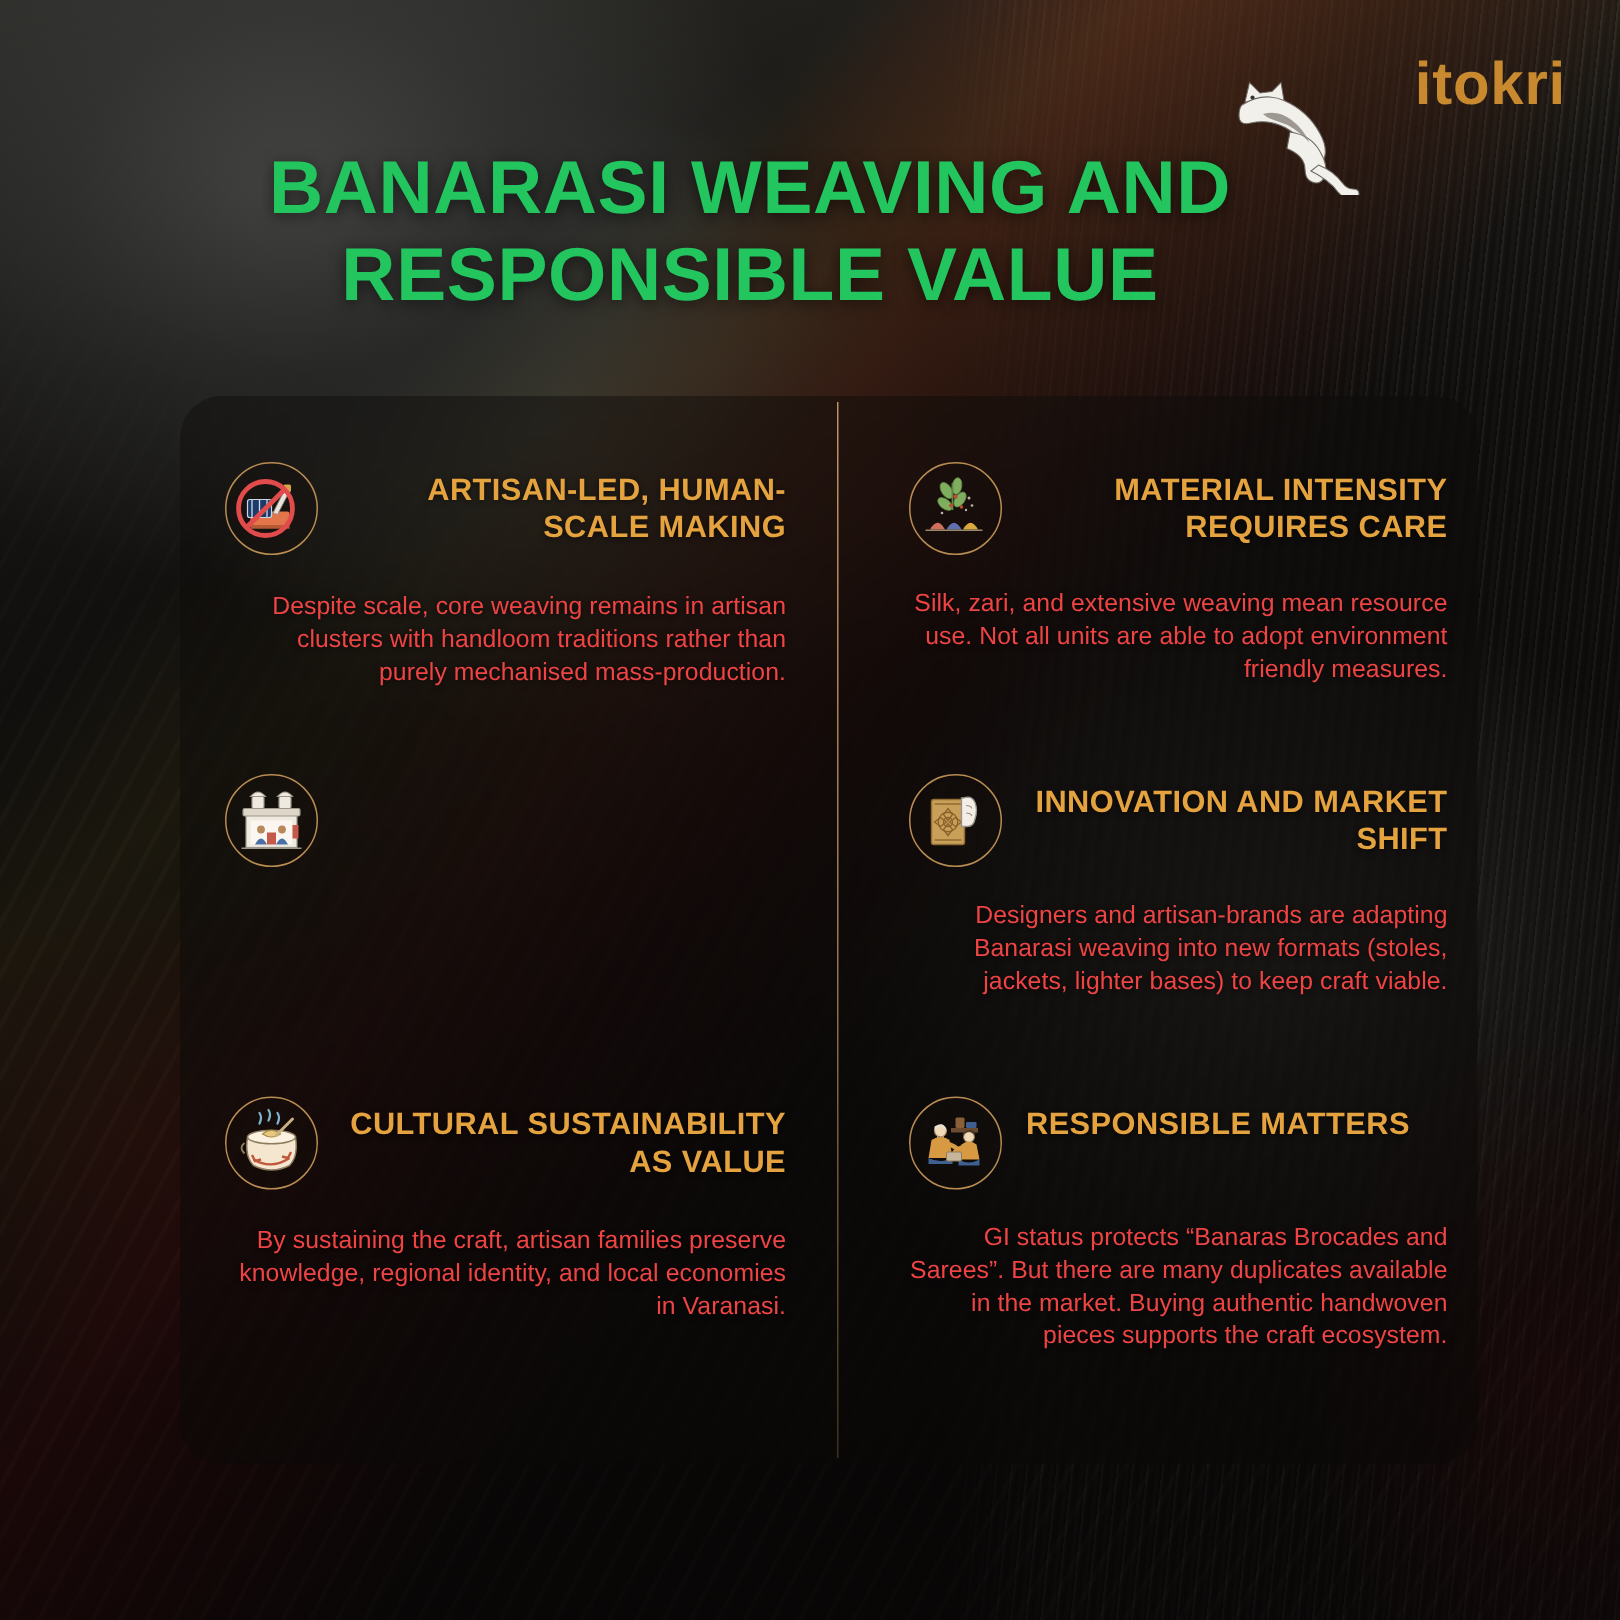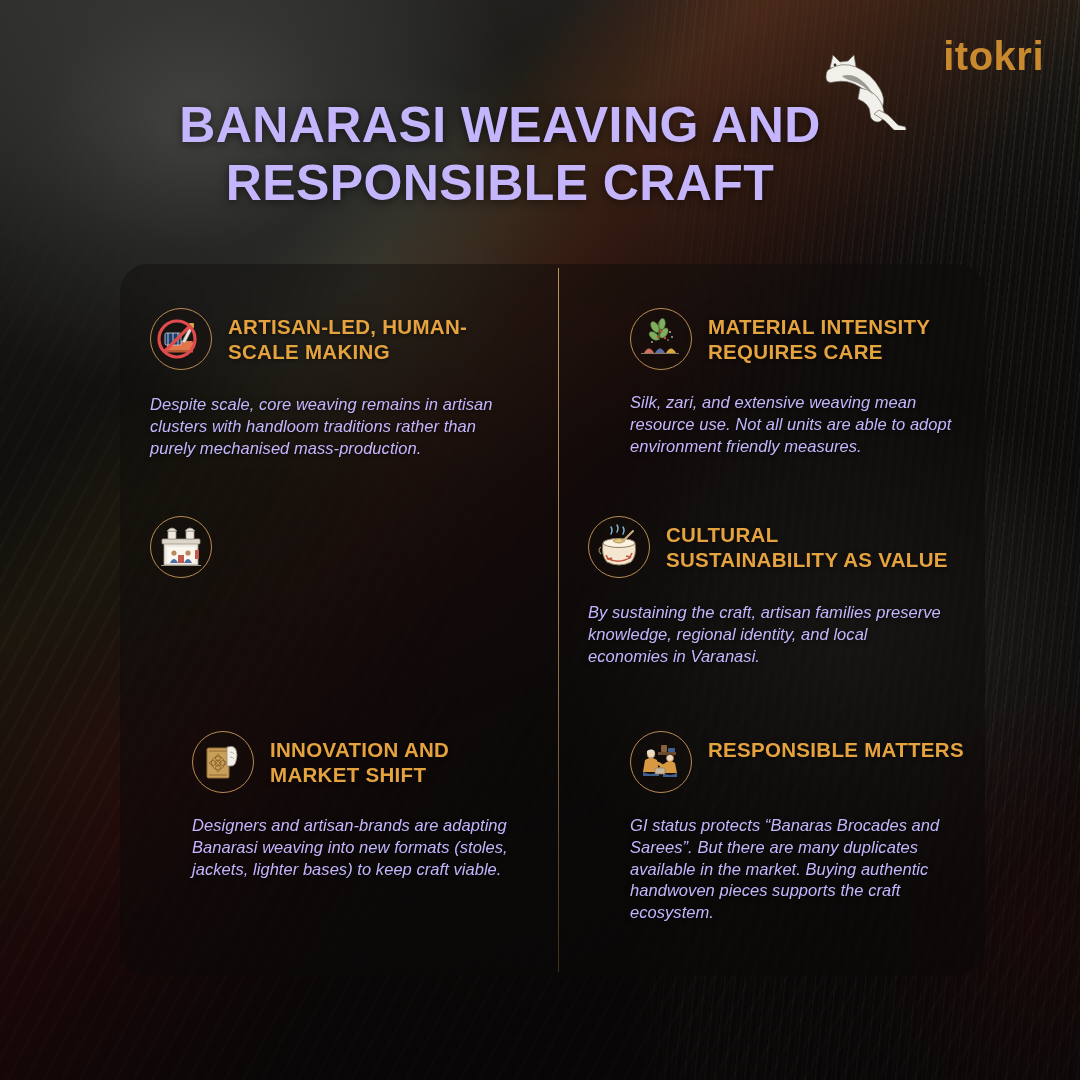--- a/index.html
+++ b/index.html
@@ -98,21 +98,21 @@
     width: 96px; height: 82px;
   }
 
   
   .title {
     position: absolute;
     top: 96px;
     left: 110px;
     width: 780px;
     text-align: center;
-    color: #c4b5fd;
+    color: #22c55e;
     font-size: 50px;
     font-weight: 700;
     line-height: 1.16;
     letter-spacing: 0.4px;
     text-shadow: 0 2px 10px rgba(0,0,0,0.55);
   }
 
   
   .panel {
     position: absolute;
@@ -131,22 +131,22 @@
 
   
   .grid {
     position: absolute;
     left: 120px; top: 264px;
     width: 865px; height: 712px;
     display: grid;
     grid-template-columns: 438px 427px;
     grid-template-rows: 208px 215px 289px;
   }
-  .card { position: relative; padding: 44px 34px 0 30px; box-sizing: border-box; }
-  .card.right { padding-left: 72px; padding-right: 20px; }
+  .card { position: relative; padding: 44px 34px 0 30px; box-sizing: border-box; text-align: right; }
+  .card.right { padding-left: 48px; padding-right: 20px; }
 
   .card-head { display: flex; align-items: flex-start; gap: 16px; }
   .icon-circle {
     flex: 0 0 auto;
     width: 60px; height: 60px;
     border-radius: 50%;
     border: 1.5px solid #b98c52;
     position: relative;
     overflow: hidden;
     background: rgba(20,14,12,0.35);
@@ -156,26 +156,25 @@
     color: #e5a33f;
     font-size: 20.5px;
     font-weight: 700;
     line-height: 1.22;
     letter-spacing: 0.3px;
     padding-top: 6px;
     text-shadow: 0 1px 4px rgba(0,0,0,0.6);
   }
   .card-body {
     margin-top: 24px;
-    color: #c4b5fd;
+    color: #ef4444;
     font-size: 16.5px;
     line-height: 1.32;
     letter-spacing: 0.05px;
     text-shadow: 0 1px 5px rgba(0,0,0,0.75);
-    font-style: italic;
   }
   .card.right .card-body { margin-top: 22px; }
 </style>
 </head>
 <body>
 
 <div id="poster">
 
   <div class="bg-layer bg-base"></div>
   <div class="bg-layer bg-warp"></div>
@@ -197,21 +196,21 @@
       </g>
       <circle cx="19" cy="17" r="1.4" fill="#3a3733"></circle>
     </svg>
   </div>
   <div class="brand">
     <span class="brand-word">itokri</span>
   </div>
 
   <div class="title">
     <div>BANARASI WEAVING AND</div>
-    <div>RESPONSIBLE CRAFT</div>
+    <div>RESPONSIBLE VALUE</div>
   </div>
 
   <div class="panel"></div>
   <div class="divider"></div>
 
   <div class="grid">
 
     <div class="card left">
       <div class="card-head">
         <div class="icon-circle">
@@ -290,44 +289,20 @@
                 <path d="M33 46 q4 -8 8 0 z"></path>
               </g>
             <rect x="27" y="38" width="6" height="8" fill="#c45a4a"></rect>
             <rect x="44" y="33" width="4" height="9" fill="#c45a4a"></rect>
             <line x1="10" y1="48.5" x2="50" y2="48.5" stroke="#9c958a" stroke-width="1"></line>
           </svg>
         </div>
       </div>
     </div>
 
-    <div class="card left">
-      <div class="card-head">
-        <div class="icon-circle">
-          <svg viewBox="0 0 60 60">
-            <g stroke="#7fb4cf" stroke-width="1.5" fill="none" stroke-linecap="round">
-              <path d="M22 17 q2 -4 0 -7"></path>
-                <path d="M28 15 q2 -4 0 -7"></path>
-                <path d="M34 17 q2 -4 0 -7"></path>
-            </g>
-            <path d="M14 26 q16 -7 32 0 q2 13 -4 19 q-12 6 -24 0 q-6 -6 -4 -19 z" fill="#f5e7cf" stroke="#8d7c5f" stroke-width="1"></path>
-            <ellipse cx="30" cy="26" rx="16" ry="4.5" fill="#fbf2e2" stroke="#8d7c5f" stroke-width="1"></ellipse>
-            <path d="M24 24 q6 -5 12 0 q-6 4 -12 0 z" fill="#e8c97f" stroke="#a98c48" stroke-width="0.8"></path>
-            <path d="M33 25 L44 14" stroke="#c9b184" stroke-width="2" stroke-linecap="round"></path>
-            <path d="M12 30 q-4 3 0 7" fill="none" stroke="#8d7c5f" stroke-width="1.3"></path>
-            <path d="M18 41 q12 7 24 -1" fill="none" stroke="#c0563c" stroke-width="1.6"></path>
-            <path d="M17 38 l2 4 4 -1" fill="none" stroke="#c0563c" stroke-width="1.6"></path>
-            <path d="M43 36 l-2 4 -4 -1" fill="none" stroke="#c0563c" stroke-width="1.6"></path>
-          </svg>
-        </div>
-        <div class="card-title">CULTURAL SUSTAINABILITY AS VALUE</div>
-      </div>
-      <div class="card-body">By sustaining the craft, artisan families preserve knowledge, regional identity, and local economies in Varanasi.</div>
-    </div>
-
     <div class="card right">
       <div class="card-head">
         <div class="icon-circle">
           <svg viewBox="0 0 60 60">
             <rect x="14" y="16" width="22" height="30" rx="1.5" fill="#c9a05a" stroke="#8e6c33" stroke-width="1"></rect>
             <g stroke="#8a5f2a" stroke-width="0.9" fill="none" opacity="0.95">
               <circle cx="25" cy="31" r="6.5"></circle>
                 <circle cx="25" cy="31" r="3"></circle>
               <path d="M25 22 l3 4 -3 4 -3 -4 z"></path>
                 <path d="M25 40 l3 -4 -3 -4 -3 4 z"></path>
@@ -341,20 +316,44 @@
               <path d="M37 20 q3 0 4 2"></path>
                 <path d="M37 25 q3 0 4 2"></path>
             </g>
           </svg>
         </div>
         <div class="card-title">INNOVATION AND MARKET SHIFT</div>
       </div>
       <div class="card-body">Designers and artisan-brands are adapting Banarasi weaving into new formats (stoles, jackets, lighter bases) to keep craft viable.</div>
     </div>
 
+    <div class="card left">
+      <div class="card-head">
+        <div class="icon-circle">
+          <svg viewBox="0 0 60 60">
+            <g stroke="#7fb4cf" stroke-width="1.5" fill="none" stroke-linecap="round">
+              <path d="M22 17 q2 -4 0 -7"></path>
+                <path d="M28 15 q2 -4 0 -7"></path>
+                <path d="M34 17 q2 -4 0 -7"></path>
+            </g>
+            <path d="M14 26 q16 -7 32 0 q2 13 -4 19 q-12 6 -24 0 q-6 -6 -4 -19 z" fill="#f5e7cf" stroke="#8d7c5f" stroke-width="1"></path>
+            <ellipse cx="30" cy="26" rx="16" ry="4.5" fill="#fbf2e2" stroke="#8d7c5f" stroke-width="1"></ellipse>
+            <path d="M24 24 q6 -5 12 0 q-6 4 -12 0 z" fill="#e8c97f" stroke="#a98c48" stroke-width="0.8"></path>
+            <path d="M33 25 L44 14" stroke="#c9b184" stroke-width="2" stroke-linecap="round"></path>
+            <path d="M12 30 q-4 3 0 7" fill="none" stroke="#8d7c5f" stroke-width="1.3"></path>
+            <path d="M18 41 q12 7 24 -1" fill="none" stroke="#c0563c" stroke-width="1.6"></path>
+            <path d="M17 38 l2 4 4 -1" fill="none" stroke="#c0563c" stroke-width="1.6"></path>
+            <path d="M43 36 l-2 4 -4 -1" fill="none" stroke="#c0563c" stroke-width="1.6"></path>
+          </svg>
+        </div>
+        <div class="card-title">CULTURAL SUSTAINABILITY AS VALUE</div>
+      </div>
+      <div class="card-body">By sustaining the craft, artisan families preserve knowledge, regional identity, and local economies in Varanasi.</div>
+    </div>
+
     <div class="card right">
       <div class="card-head">
         <div class="icon-circle">
           <svg viewBox="0 0 60 60">
             <rect x="27" y="20" width="18" height="3" fill="#6b4a2e"></rect>
             <rect x="30" y="13" width="6" height="7" rx="1" fill="#8a5f38"></rect>
             <rect x="37" y="16" width="7" height="4" rx="0.8" fill="#3e5f8f"></rect>
             <g>
               <circle cx="20" cy="22" r="4" fill="#f0d9b8" stroke="#9c7b52" stroke-width="0.7"></circle>
               <path d="M16 22 q4 -6 8 0 q-1 -7 -8 -3 z" fill="#e8e2d6"></path>

